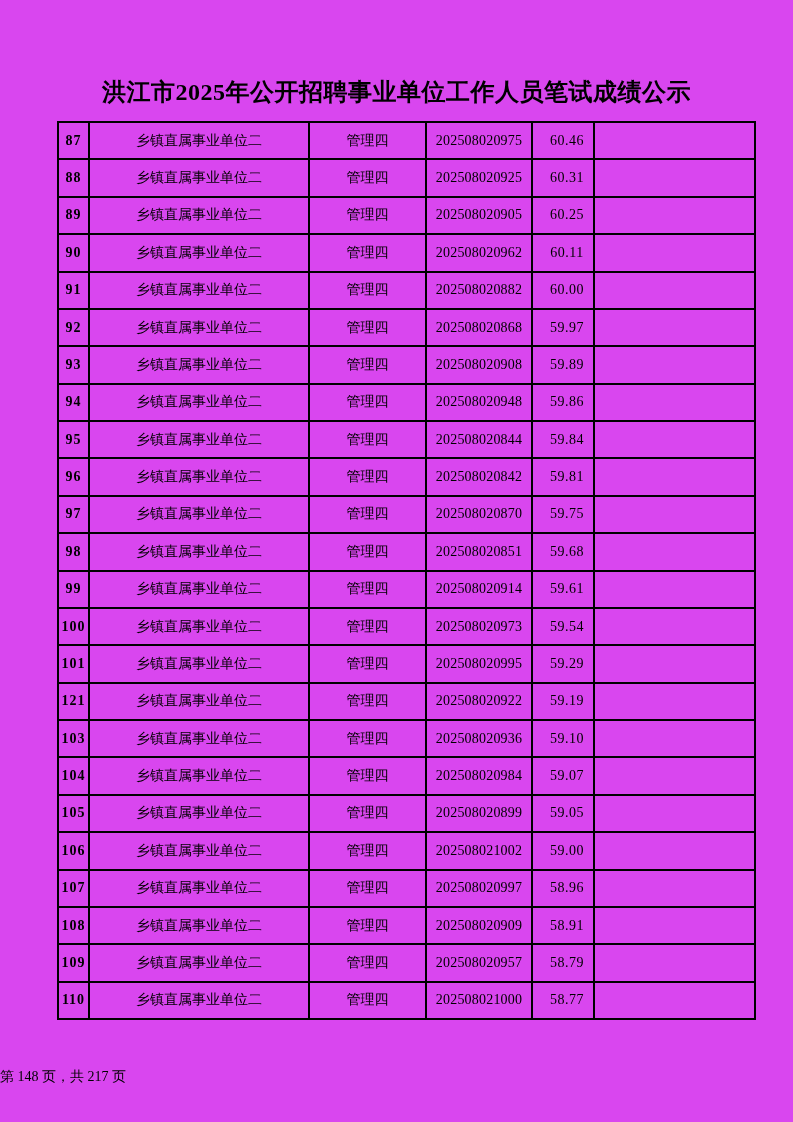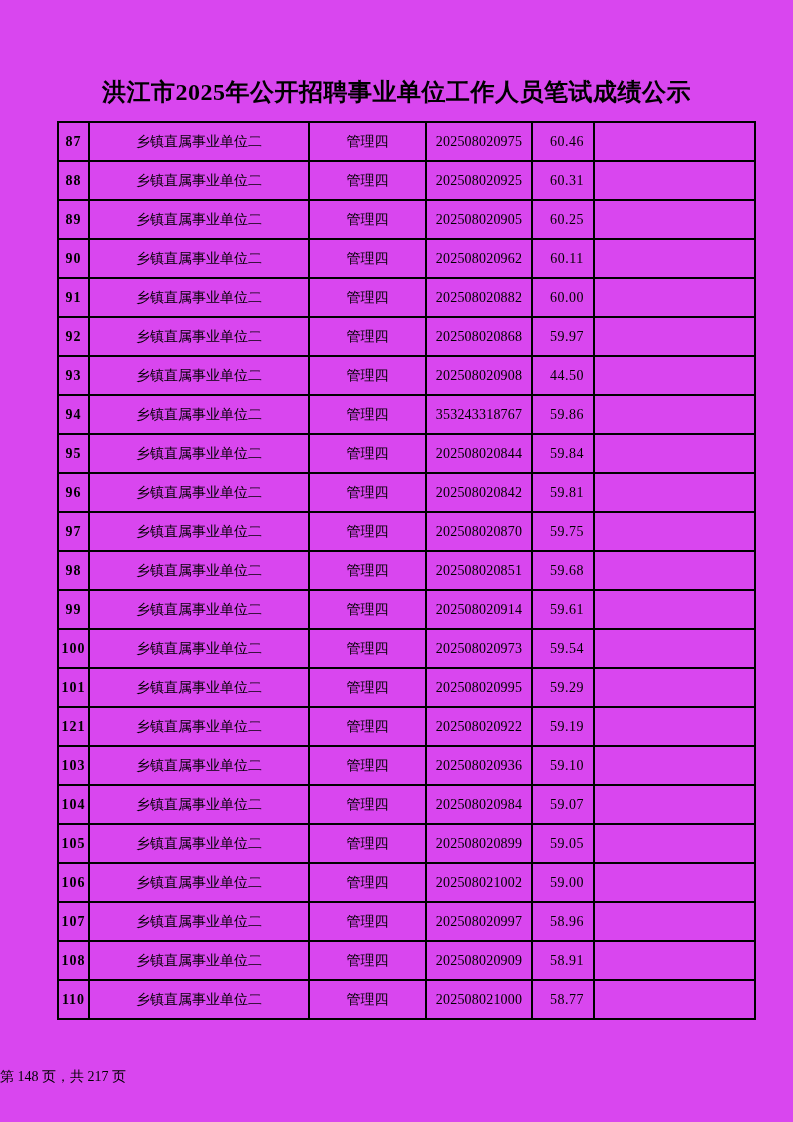--- a/index.html
+++ b/index.html
@@ -135,28 +135,28 @@
     <td class="col-pos">管理四</td>
     <td class="col-ticket">202508020868</td>
     <td class="col-score">59.97</td>
     <td class="col-note"></td>
   </tr>
         <tr>
     <td class="col-no">93</td>
     <td class="col-unit">乡镇直属事业单位二</td>
     <td class="col-pos">管理四</td>
     <td class="col-ticket">202508020908</td>
-    <td class="col-score">44.50</td>
+    <td class="col-score">59.89</td>
     <td class="col-note"></td>
   </tr>
         <tr>
     <td class="col-no">94</td>
     <td class="col-unit">乡镇直属事业单位二</td>
     <td class="col-pos">管理四</td>
-    <td class="col-ticket">353243318767</td>
+    <td class="col-ticket">202508020948</td>
     <td class="col-score">59.86</td>
     <td class="col-note"></td>
   </tr>
         <tr>
     <td class="col-no">95</td>
     <td class="col-unit">乡镇直属事业单位二</td>
     <td class="col-pos">管理四</td>
     <td class="col-ticket">202508020844</td>
     <td class="col-score">59.84</td>
     <td class="col-note"></td>
@@ -259,20 +259,28 @@
   </tr>
         <tr>
     <td class="col-no">108</td>
     <td class="col-unit">乡镇直属事业单位二</td>
     <td class="col-pos">管理四</td>
     <td class="col-ticket">202508020909</td>
     <td class="col-score">58.91</td>
     <td class="col-note"></td>
   </tr>
         <tr>
+    <td class="col-no">109</td>
+    <td class="col-unit">乡镇直属事业单位二</td>
+    <td class="col-pos">管理四</td>
+    <td class="col-ticket">202508020957</td>
+    <td class="col-score">58.79</td>
+    <td class="col-note"></td>
+  </tr>
+        <tr>
     <td class="col-no">110</td>
     <td class="col-unit">乡镇直属事业单位二</td>
     <td class="col-pos">管理四</td>
     <td class="col-ticket">202508021000</td>
     <td class="col-score">58.77</td>
     <td class="col-note"></td>
   </tr>
       </tbody>
   </table>
 

